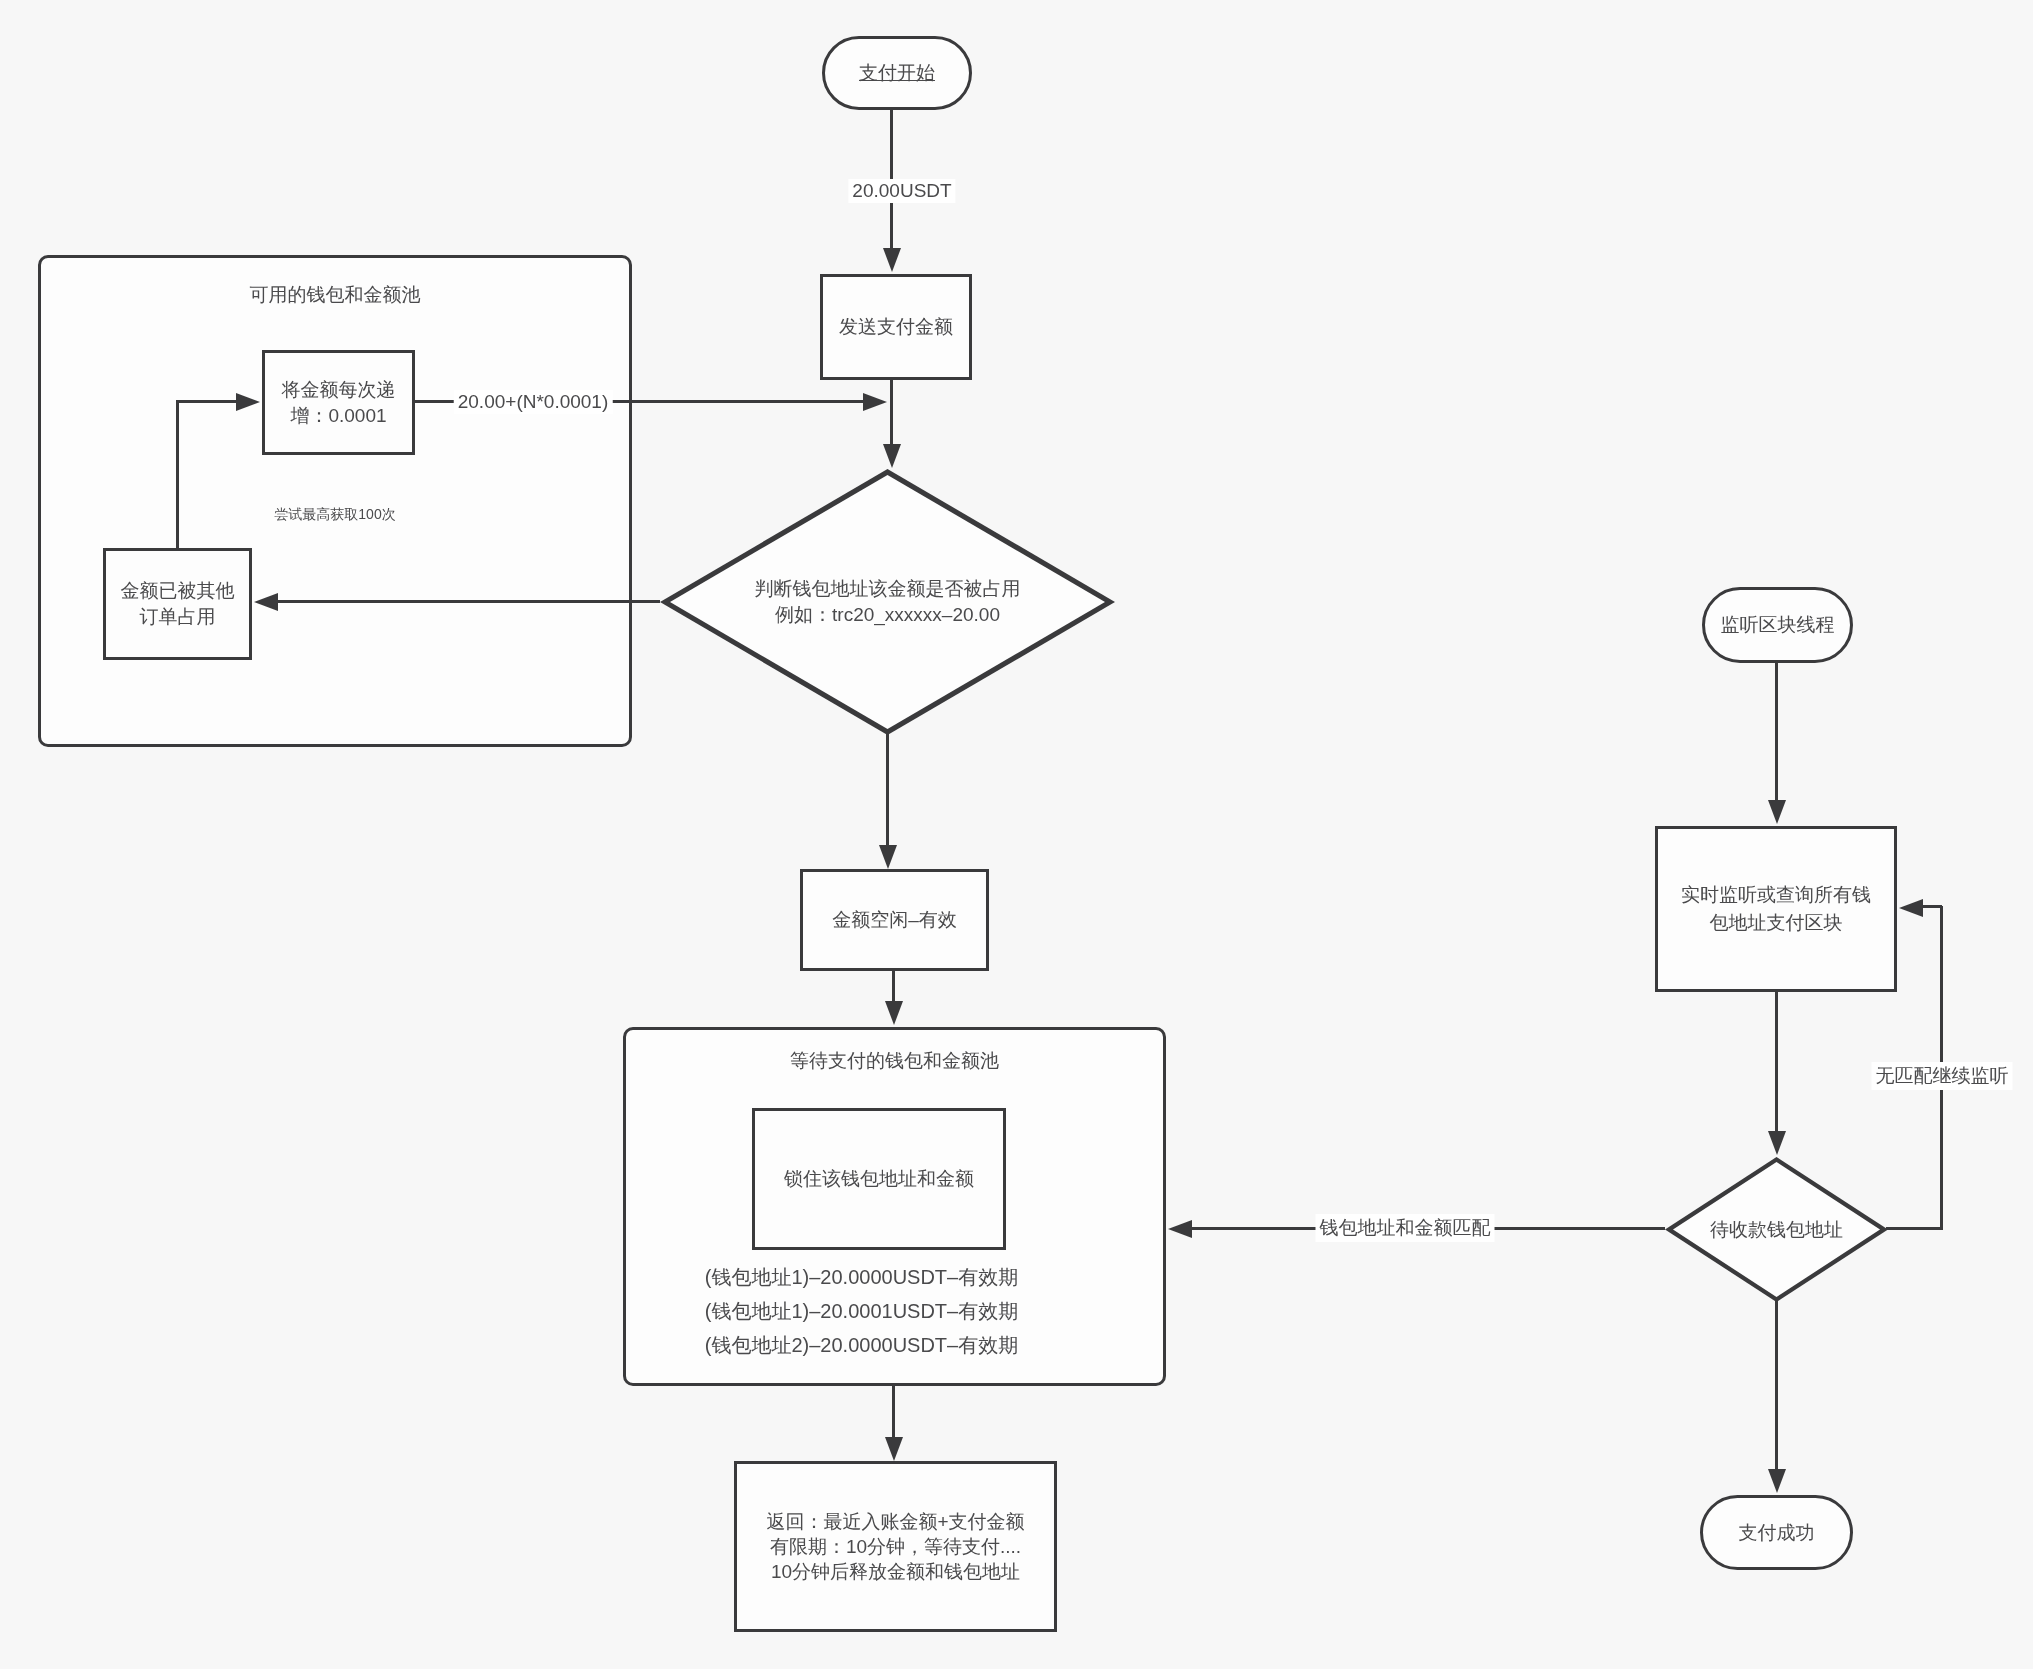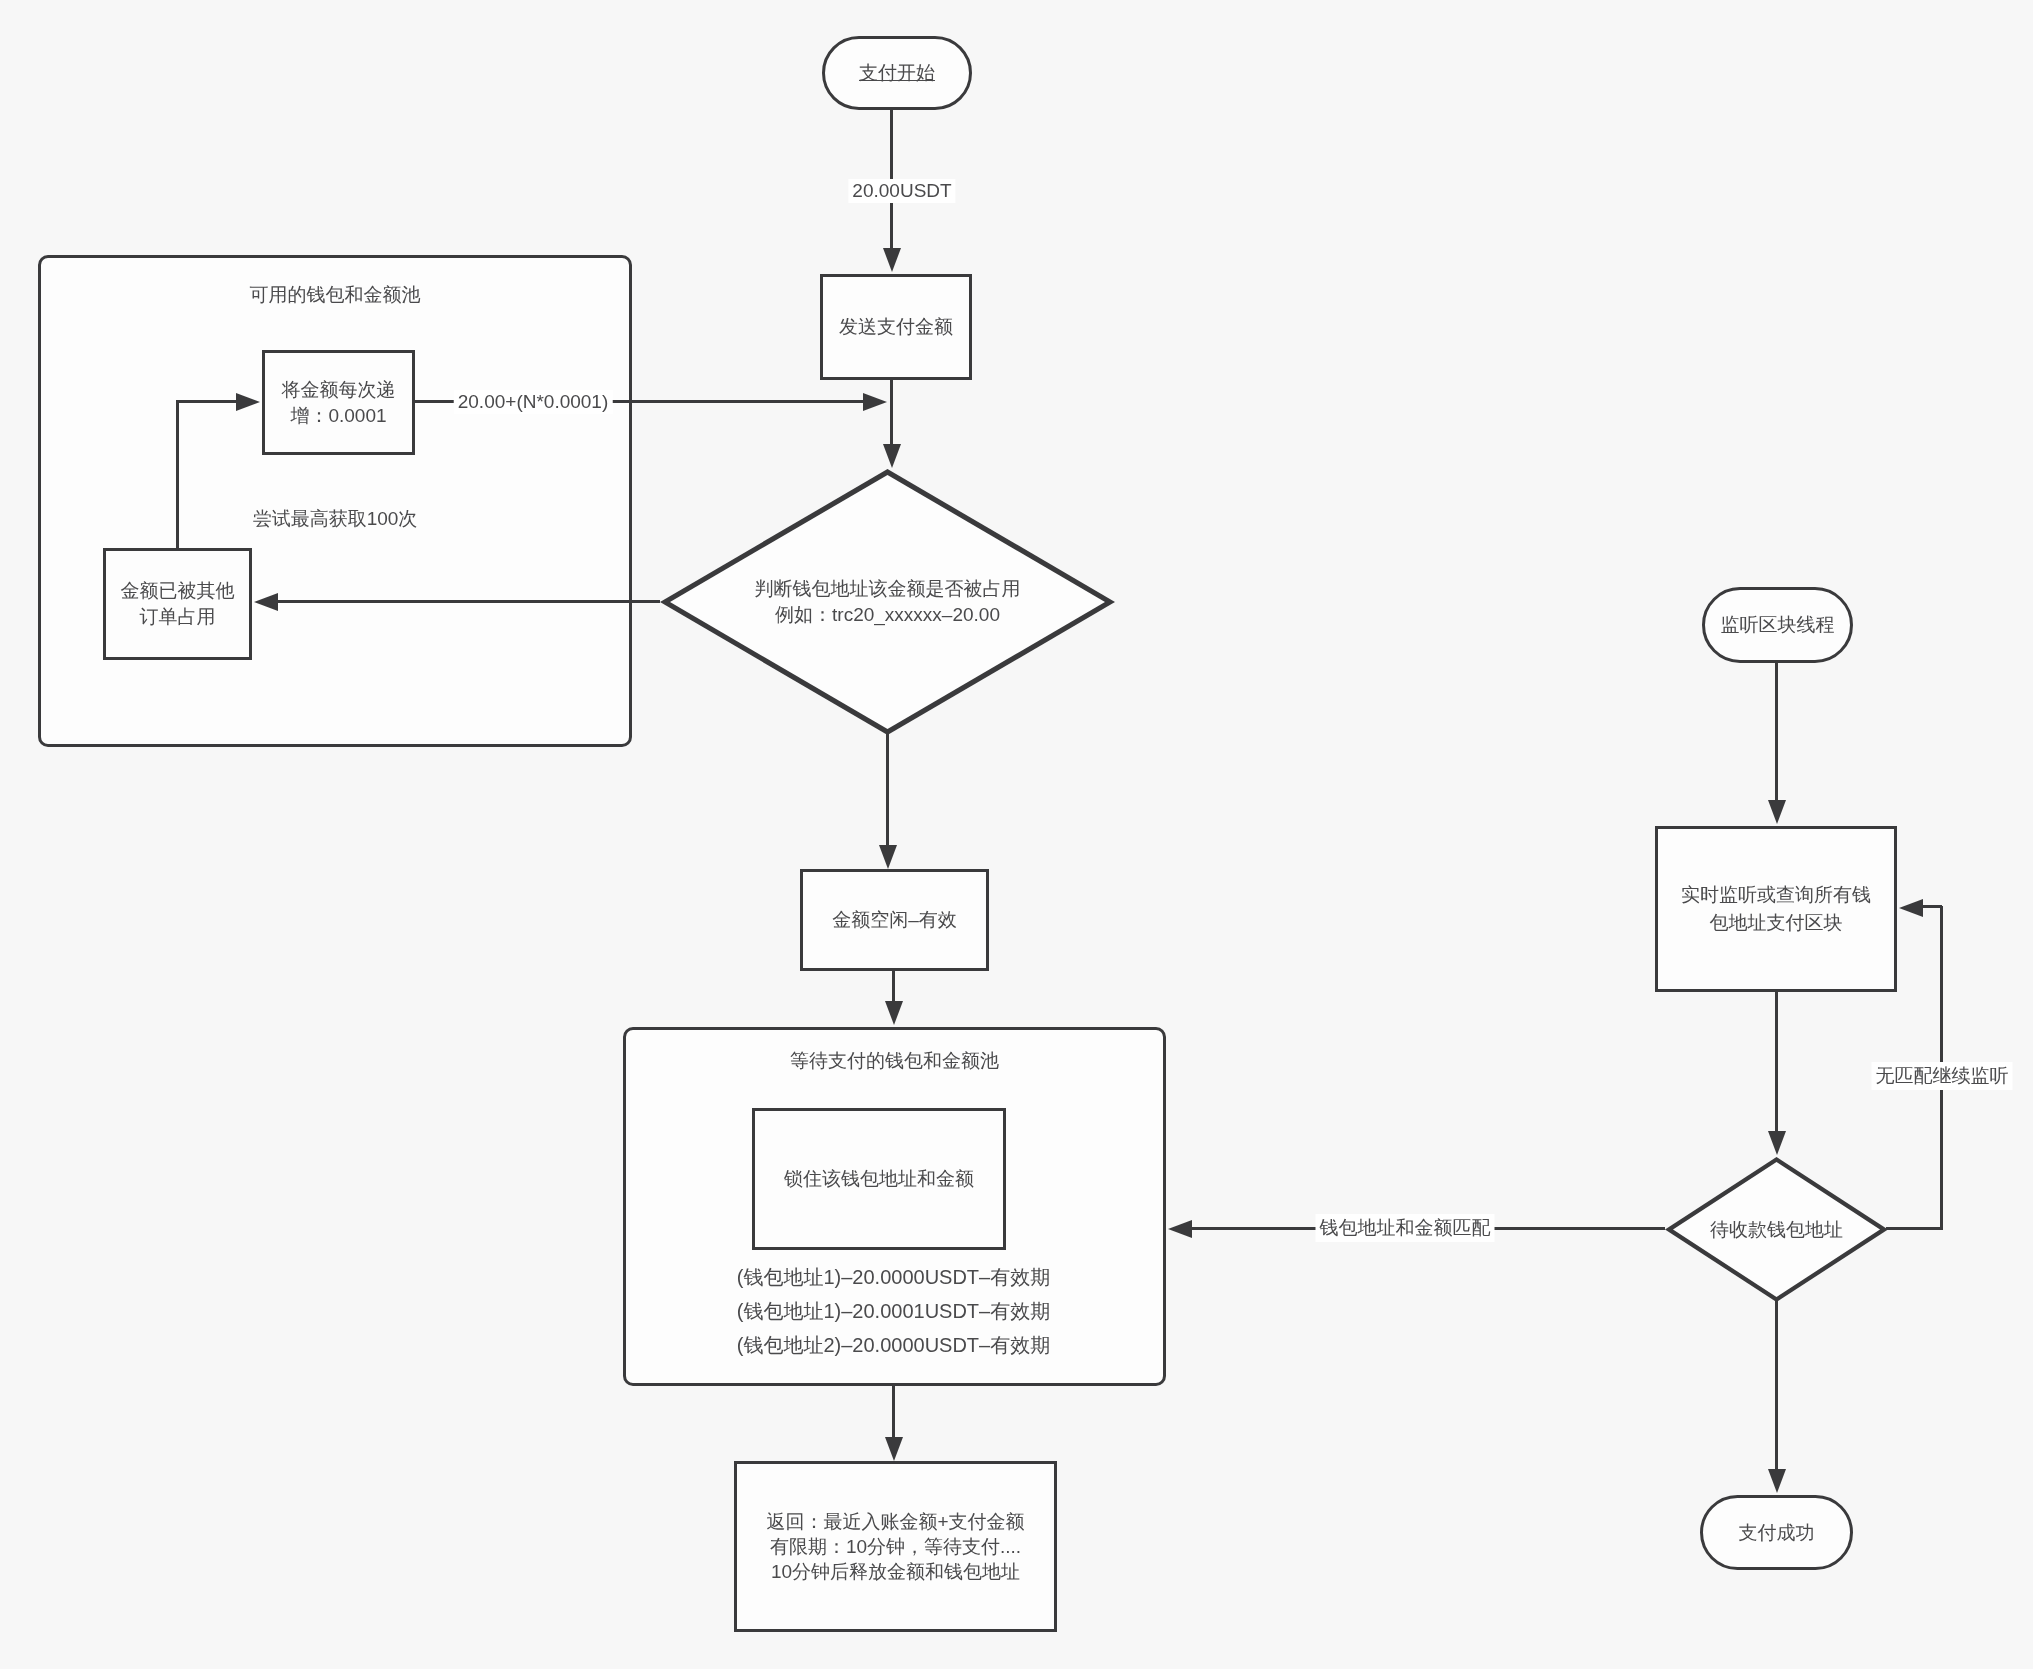--- a/index.html
+++ b/index.html
@@ -17,21 +17,21 @@
     text-align:center;font-size:19px;line-height:26px;color:#4a4a4c;
   }
   .terminator{border-radius:40px;}
   .container-box{
     position:absolute;box-sizing:border-box;
     background:#fdfdfd;border:3px solid #3a3a3c;border-radius:10px;
   }
   .group-title{
     position:absolute;text-align:center;font-size:19px;color:#4a4a4c;white-space:nowrap;
   }
-  .note{position:absolute;text-align:center;font-size:19px;color:#4a4a4c;white-space:nowrap;}
+  .note{position:absolute;text-align:center;font-size:14px;color:#4a4a4c;white-space:nowrap;}
   .hline,.vline{position:absolute;background:#3a3a3c;}
   .hline{height:3px;}
   .vline{width:3px;}
   .arr{position:absolute;width:0;height:0;}
   .arr-down{border-left:9px solid transparent;border-right:9px solid transparent;border-top:24px solid #3a3a3c;}
   .arr-right{border-top:9px solid transparent;border-bottom:9px solid transparent;border-left:24px solid #3a3a3c;}
   .arr-left{border-top:9px solid transparent;border-bottom:9px solid transparent;border-right:24px solid #3a3a3c;}
   .edge-label{
     position:absolute;transform:translate(-50%,-50%);
     background:#ffffff;padding:1px 4px;font-size:19px;color:#4a4a4c;white-space:nowrap;
@@ -120,21 +120,21 @@
   <div class="vline" style="left:892px;top:969px;height:36px;"></div>
   <div class="arr arr-down" style="left:885px;top:1001px;"></div>
 
   <div class="container-box" style="left:623px;top:1027px;width:543px;height:359px;"></div>
   <div class="group-title" style="left:623px;top:1048px;width:543px;">等待支付的钱包和金额池</div>
 
   <div class="node" style="left:752px;top:1108px;width:254px;height:142px;">
     <span>锁住该钱包地址和金额</span>
   </div>
 
-  <div class="pool-entries" style="left:623px;top:1260px;width:477px;margin-left:32px;">
+  <div class="pool-entries" style="left:623px;top:1260px;width:477px;">
     <span class="block">(钱包地址1)–20.0000USDT–有效期</span>
     <span class="block">(钱包地址1)–20.0001USDT–有效期</span>
     <span class="block">(钱包地址2)–20.0000USDT–有效期</span>
   </div>
 
   <div class="vline" style="left:892px;top:1384px;height:57px;"></div>
   <div class="arr arr-down" style="left:885px;top:1437px;"></div>
 
   <div class="node" style="left:734px;top:1461px;width:323px;height:171px;font-size:19px;line-height:25px;">
     <span class="block">返回：最近入账金额+支付金额</span>

